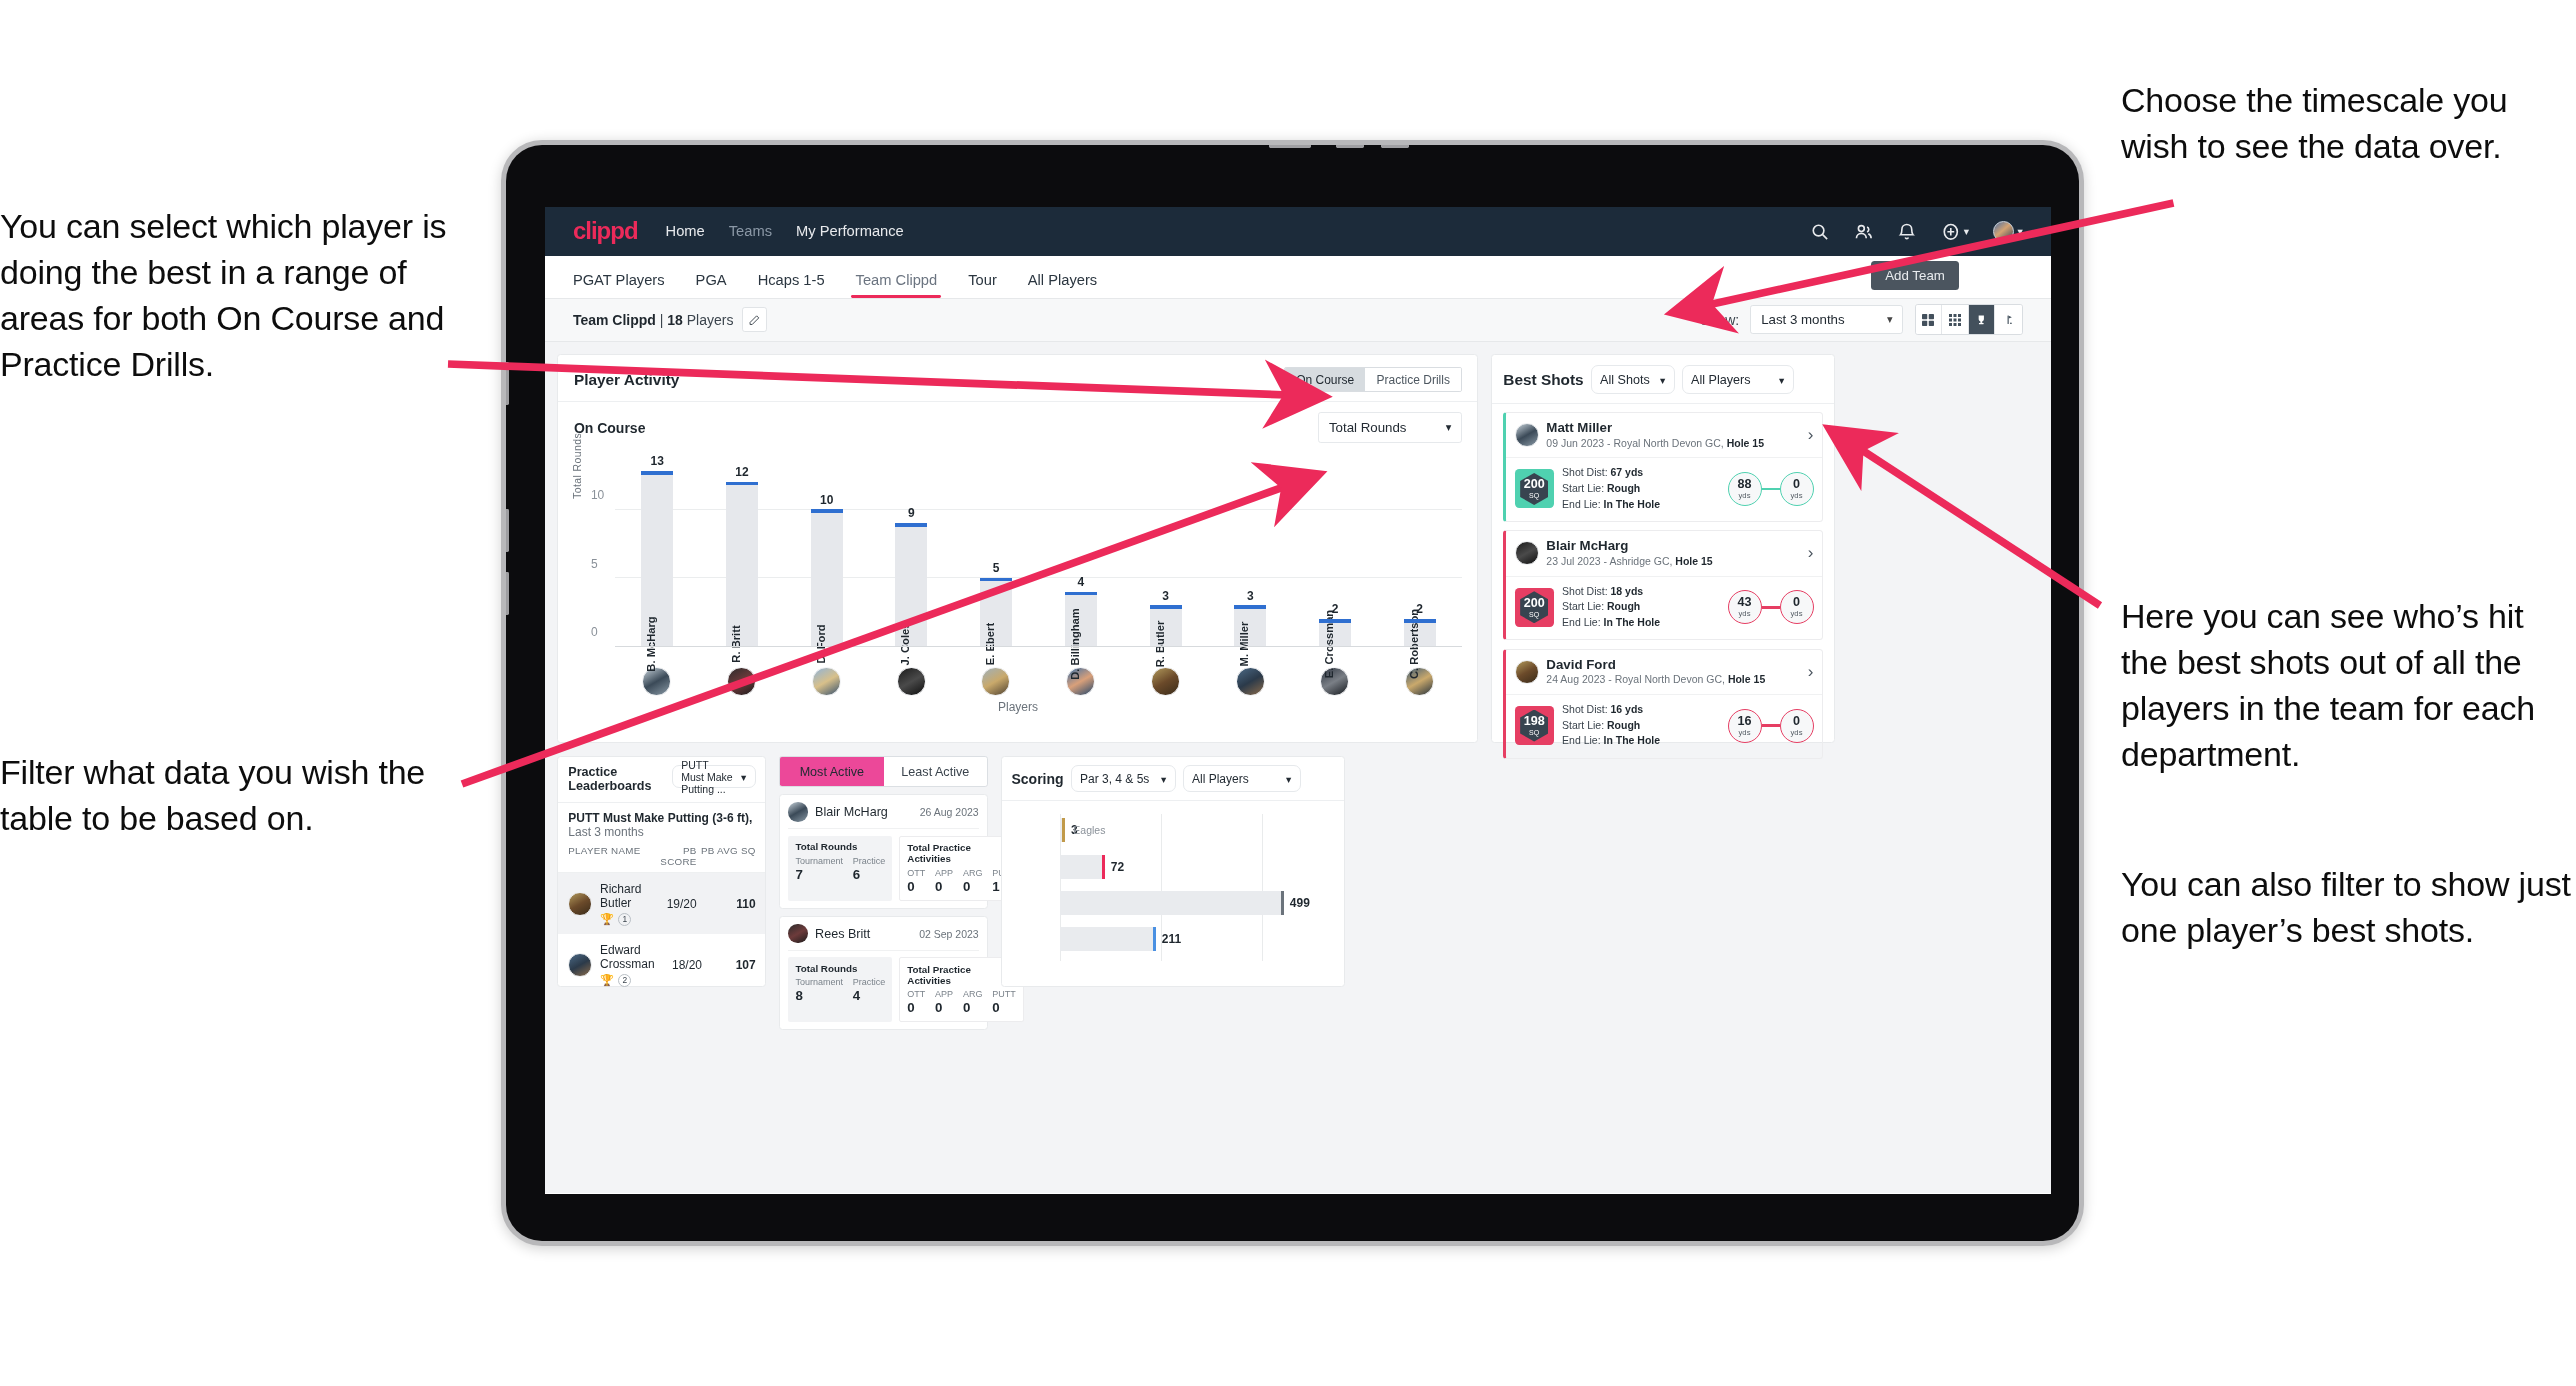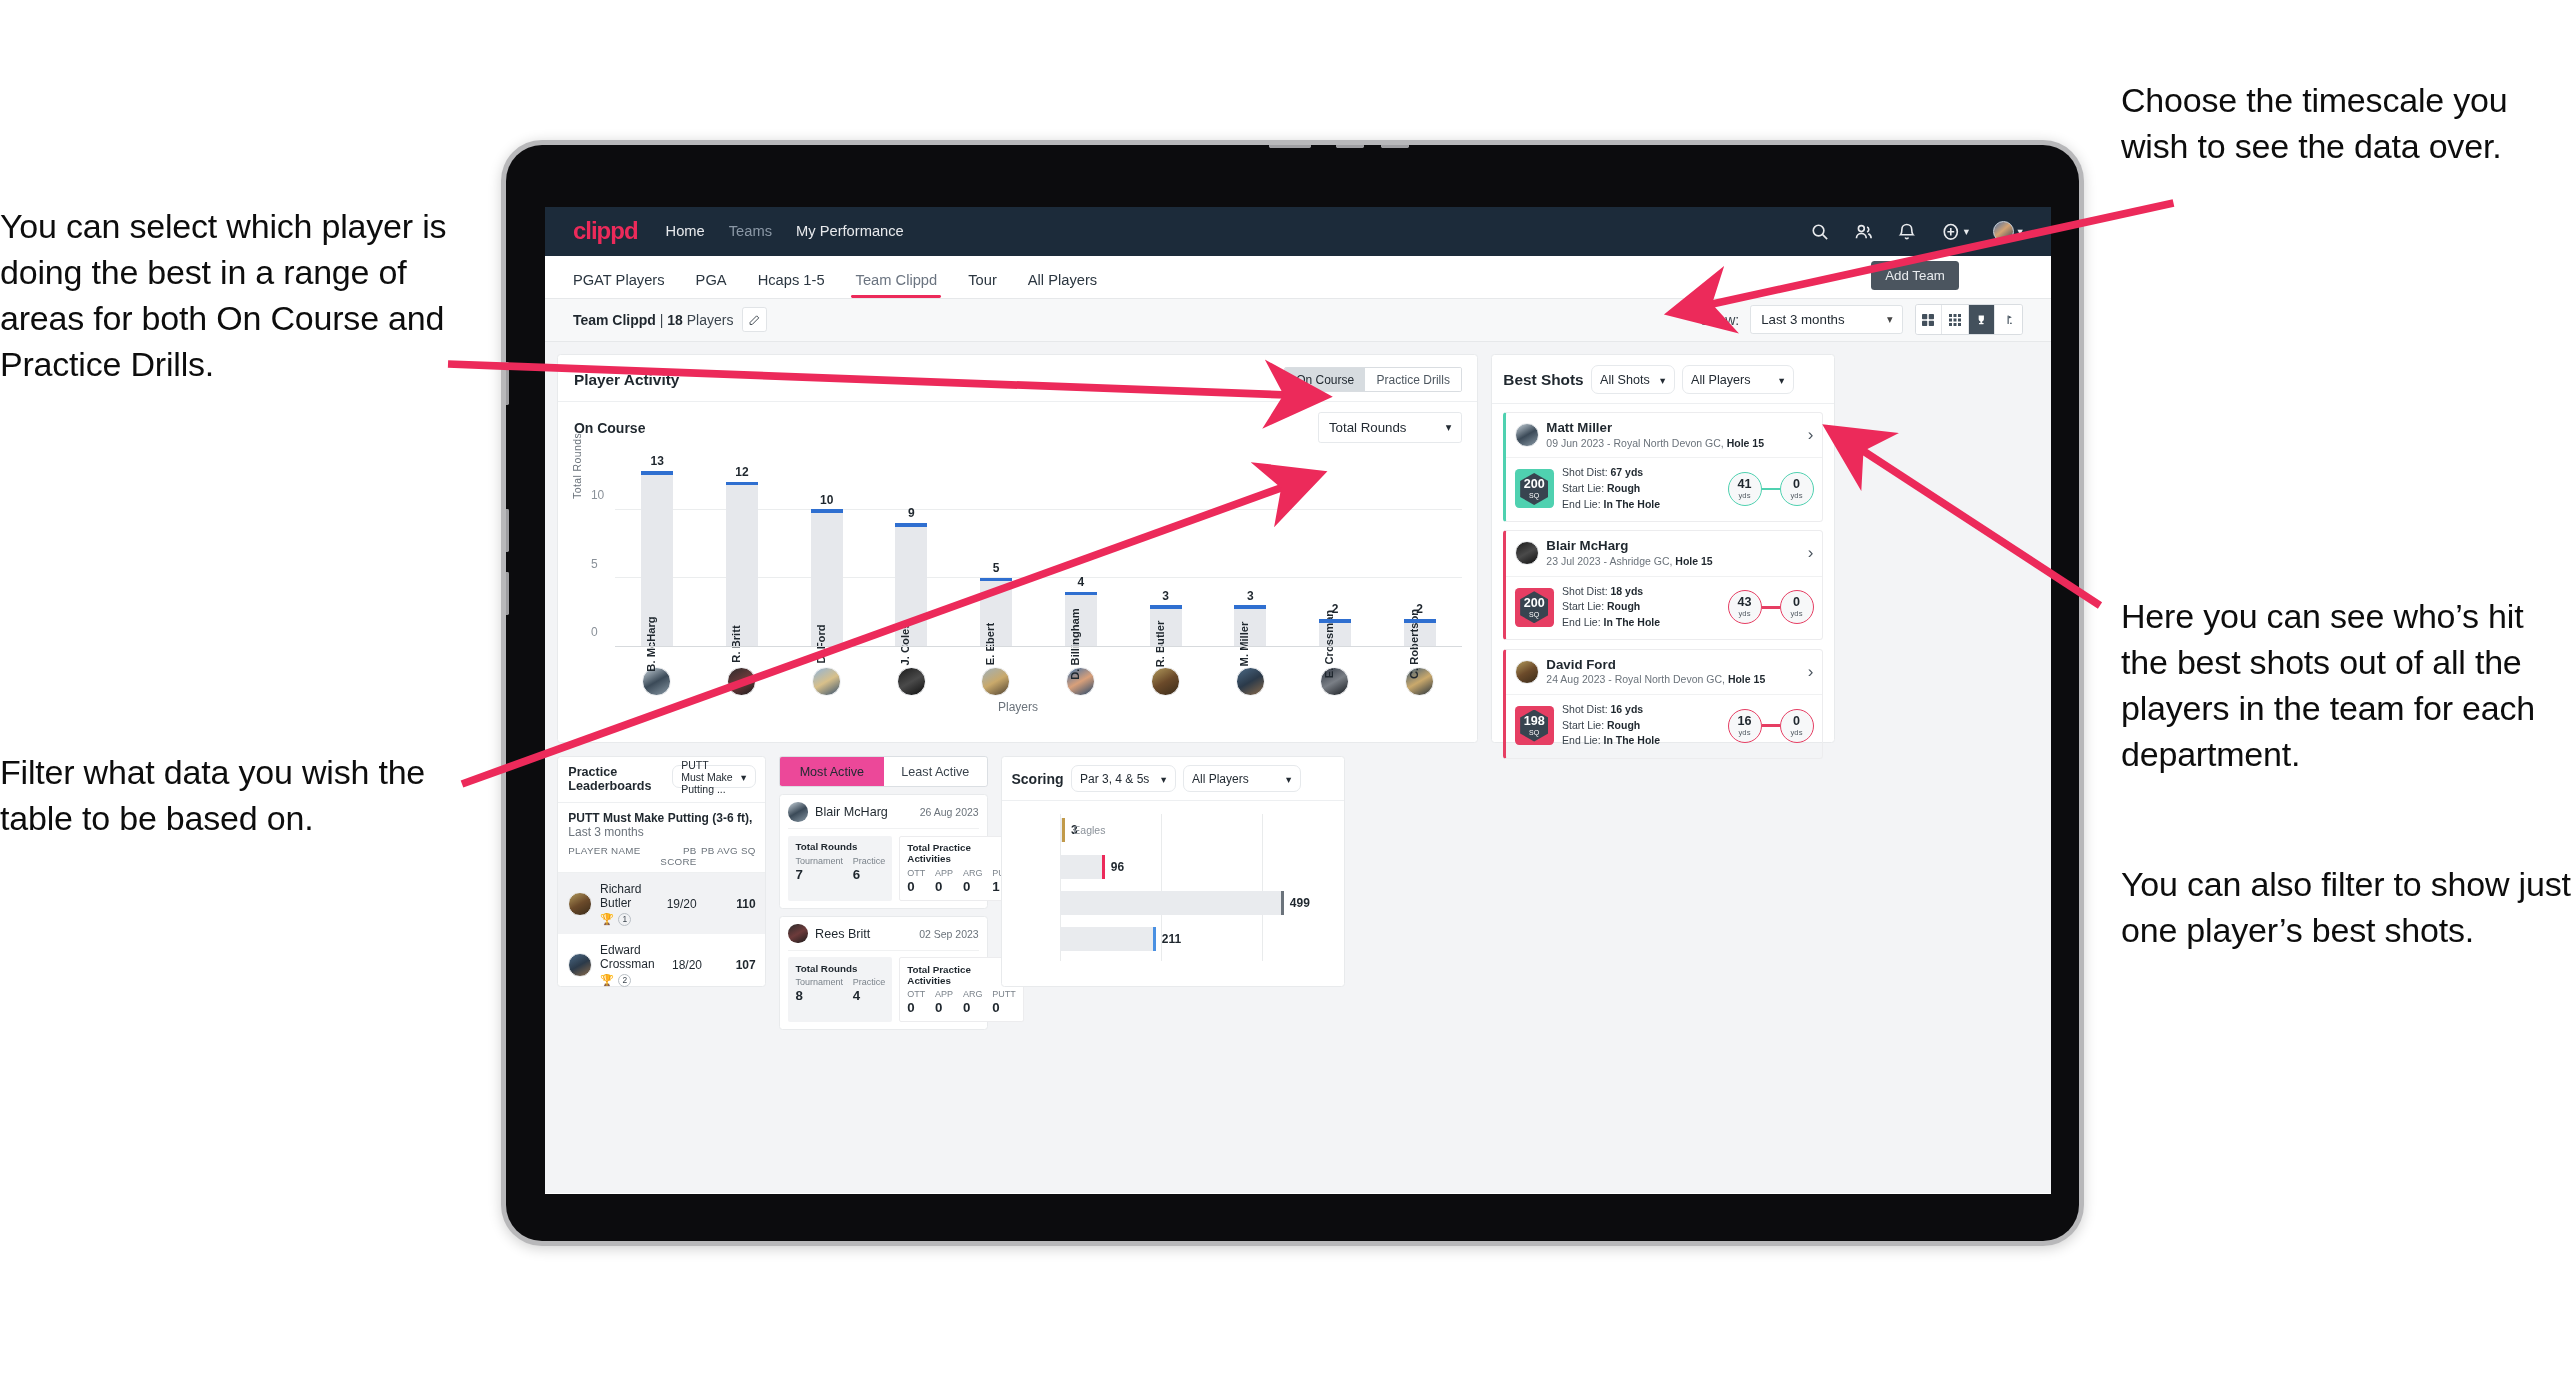--- a/index.html
+++ b/index.html
@@ -543,21 +543,21 @@
                         <div class="u">SQ</div>
                       </div>
                     </div>
                     <div class="shot-lines">
                       <div><span>Shot Dist:</span> <b>67 yds</b></div>
                       <div><span>Start Lie:</span> <b>Rough</b></div>
                       <div><span>End Lie:</span> <b>In The Hole</b></div>
                     </div>
                     <div class="dumbbell">
                       <div class="dbc" style="border:1.8px solid #4fd1b0">
-                        <div class="n">41</div>
+                        <div class="n">88</div>
                         <div class="u">yds</div>
                       </div>
                       <div class="dbline" style="background:#4fd1b0"></div>
                       <div class="dbc" style="border:1.8px solid #4fd1b0">
                         <div class="n">0</div>
                         <div class="u">yds</div>
                       </div>
                     </div>
                   </div>
                 </div>
@@ -796,21 +796,21 @@
                   <div class="sc-bar" style="width:2.1px">
                     <div class="cap" style="background:#c19a4a"></div>
                   </div>
                   <div class="sc-val">3</div>
                 </div>
                 <div class="sc-row" style="top: 41px;">
                   <div class="sc-lab">Birdies</div>
                   <div class="sc-bar" style="width:42px">
                     <div class="cap" style="background:#ec2a5a"></div>
                   </div>
-                  <div class="sc-val">96</div>
+                  <div class="sc-val">72</div>
                 </div>
                 <div class="sc-row" style="top: 77px;">
                   <div class="sc-lab">Pars</div>
                   <div class="sc-bar" style="width:221px">
                     <div class="cap" style="background:#6b737b"></div>
                   </div>
                   <div class="sc-val">499</div>
                 </div>
                 <div class="sc-row" style="top: 113px;">
                   <div class="sc-lab">Bogeys</div>

